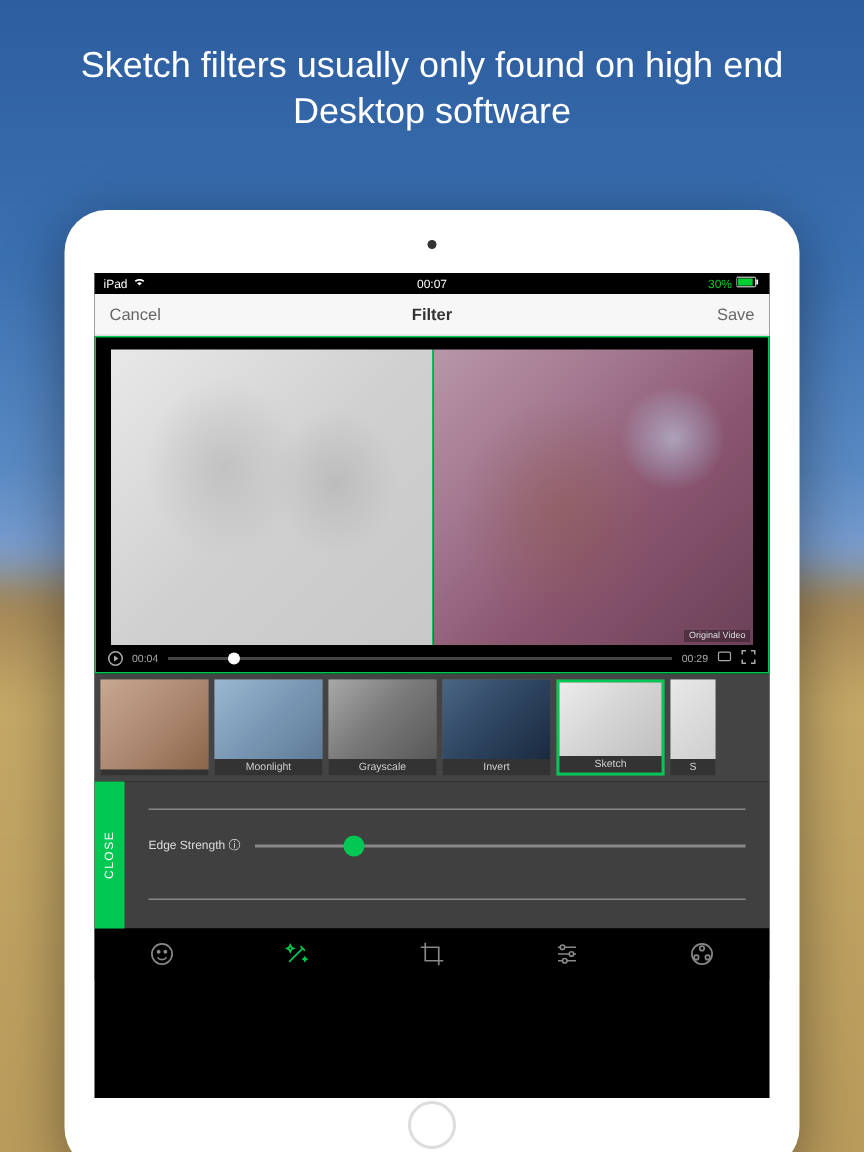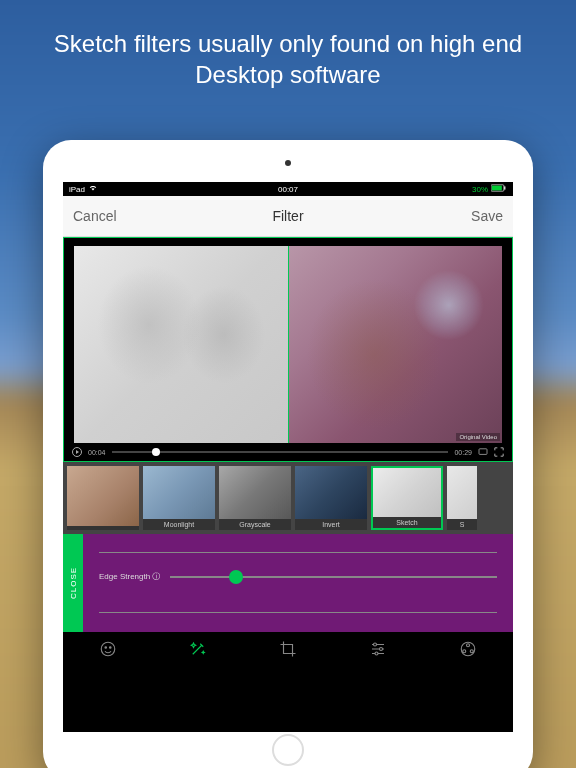--- a/index.html
+++ b/index.html
@@ -4,22 +4,22 @@
 <style>
 *{margin:0;padding:0;box-sizing:border-box;font-family:-apple-system,Helvetica,Arial,sans-serif}
 body{width:576px;height:768px;overflow:hidden;position:relative}
 .bg{position:absolute;inset:0;background:linear-gradient(180deg,#2a5a9b 0%,#3a6fb0 25%,#5b8bc4 42%,#7a9ecf 48%,#a38656 52%,#c4a867 60%,#b89a5a 100%);filter:blur(8px);transform:scale(1.1)}
 .headline{position:absolute;top:28px;left:0;right:0;text-align:center;color:#fff;font-size:24px;font-weight:400;line-height:1.3;padding:0 30px;z-index:10}
 .tablet{position:absolute;top:140px;left:50%;transform:translateX(-50%);width:490px;height:640px;background:#fff;border-radius:28px;box-shadow:0 10px 40px rgba(0,0,0,.4)}
 .screen{position:absolute;top:42px;left:20px;right:20px;bottom:48px;background:#000;overflow:hidden}
 .statusbar{height:14px;background:#000;display:flex;justify-content:space-between;align-items:center;padding:0 6px;font-size:8px;color:#fff}
 .sb-left,.sb-right{display:flex;align-items:center;gap:3px}
 .sb-center{position:absolute;left:50%;transform:translateX(-50%);font-size:8px}
-.topbar{height:41px;background:#f7f7f7;display:flex;justify-content:space-between;align-items:center;padding:0 10px;font-size:14px;color:#666;border-bottom:1px solid #ddd}
-.topbar-title{position:absolute;left:50%;transform:translateX(-50%);color:#333;font-weight:400}
+.topbar{height:28px;background:#f7f7f7;display:flex;justify-content:space-between;align-items:center;padding:0 10px;font-size:11px;color:#666;border-bottom:1px solid #ddd}
+.topbar-title{position:absolute;left:50%;transform:translateX(-50%);color:#333;font-weight:700}
 .preview{height:225px;background:#000;position:relative;border:1px solid #00c853}
 .preview-split{position:absolute;inset:8px 10px 18px 10px;display:flex}
 .preview-left{flex:1;background:linear-gradient(135deg,#e8e8e8 0%,#d0d0d0 50%,#c8c8c8 100%);position:relative;overflow:hidden}
 .preview-left::after{content:"";position:absolute;inset:0;background:radial-gradient(ellipse 40% 50% at 35% 40%,rgba(180,180,180,.6) 0%,transparent 60%),radial-gradient(ellipse 35% 45% at 70% 45%,rgba(170,170,170,.5) 0%,transparent 55%)}
 .preview-right{flex:1;background:linear-gradient(135deg,#b896a8 0%,#a47890 30%,#8a5570 60%,#6b4158 100%);position:relative;overflow:hidden}
 .preview-right::after{content:"";position:absolute;inset:0;background:radial-gradient(circle 35px at 75% 30%,rgba(200,230,250,.5) 0%,rgba(180,200,230,.2) 70%,transparent 100%),radial-gradient(ellipse 45% 55% at 40% 55%,rgba(139,90,70,.4) 0%,transparent 70%)}
 .orig-label{position:absolute;bottom:2px;right:2px;font-size:6px;color:#ddd;background:rgba(0,0,0,.3);padding:1px 3px}
 .divider{width:1px;background:#00c853}
 .playbar{position:absolute;bottom:2px;left:8px;right:8px;height:14px;display:flex;align-items:center;gap:6px;font-size:7px;color:#aaa}
 .play-icon{width:10px;height:10px;border:1px solid #aaa;border-radius:50%;display:flex;align-items:center;justify-content:center}
@@ -30,21 +30,21 @@
 .filter-item{flex:0 0 72px;background:#666;position:relative;display:flex;flex-direction:column}
 .filter-thumb{flex:1;background:linear-gradient(135deg,#998877 0%,#776655 100%)}
 .filter-item:nth-child(1) .filter-thumb{background:linear-gradient(135deg,#c8a890 0%,#a8826a 60%,#8b6548 100%)}
 .filter-item:nth-child(2) .filter-thumb{background:linear-gradient(135deg,#9bb8d0 0%,#7a98b5 50%,#5e7a95 100%)}
 .filter-item:nth-child(3) .filter-thumb{background:linear-gradient(135deg,#a8a8a8 0%,#787878 50%,#585858 100%)}
 .filter-item:nth-child(4) .filter-thumb{background:linear-gradient(135deg,#4a6585 0%,#2e4560 50%,#1a2a40 100%)}
 .filter-item:nth-child(5) .filter-thumb{background:linear-gradient(135deg,#ececec 0%,#d4d4d4 50%,#c0c0c0 100%)}
 .filter-item:nth-child(6) .filter-thumb{background:linear-gradient(135deg,#e8e8e8 0%,#cecece 100%)}
 .filter-item.selected{border:2px solid #00c853}
 .filter-label{font-size:7px;color:#ccc;text-align:center;padding:2px 0;background:rgba(0,0,0,.5)}
-.adjust{height:98px;background:#701a75;display:flex}
+.adjust{height:98px;background:#404040;display:flex}
 .close-tab{width:20px;background:#00c853;display:flex;align-items:center;justify-content:center;writing-mode:vertical-rl;transform:rotate(180deg);font-size:8px;color:#fff;letter-spacing:1px}
 .adjust-body{flex:1;padding:18px 16px;display:flex;flex-direction:column;justify-content:flex-start;gap:10px}
 .adjust-body::before{content:"";height:1px;background:#888;margin-bottom:8px}
 .adjust-body::after{content:"";height:1px;background:#888;margin-top:20px}
 .slider-row{display:flex;align-items:center;gap:10px}
 .slider-label{font-size:8px;color:#ddd;white-space:nowrap}
 .slider-track{flex:1;height:2px;background:#888;position:relative}
 .slider-knob{position:absolute;left:18%;top:-6px;width:14px;height:14px;background:#00c853;border-radius:50%}
 .bottombar{height:34px;background:#000;display:flex;justify-content:space-around;align-items:center}
 .tool{width:22px;height:22px;display:flex;align-items:center;justify-content:center;color:#888}

